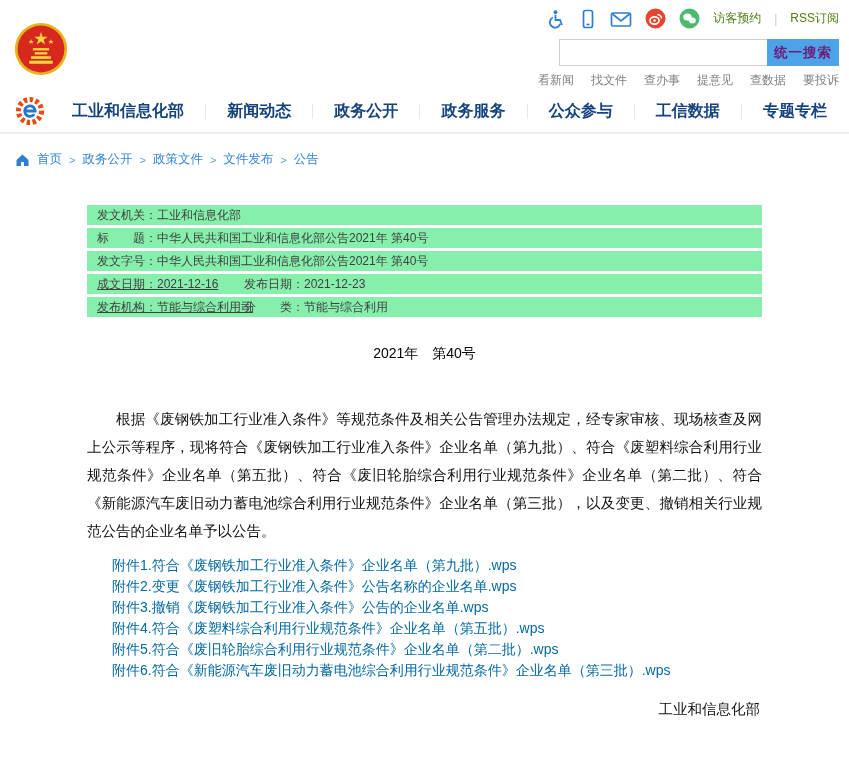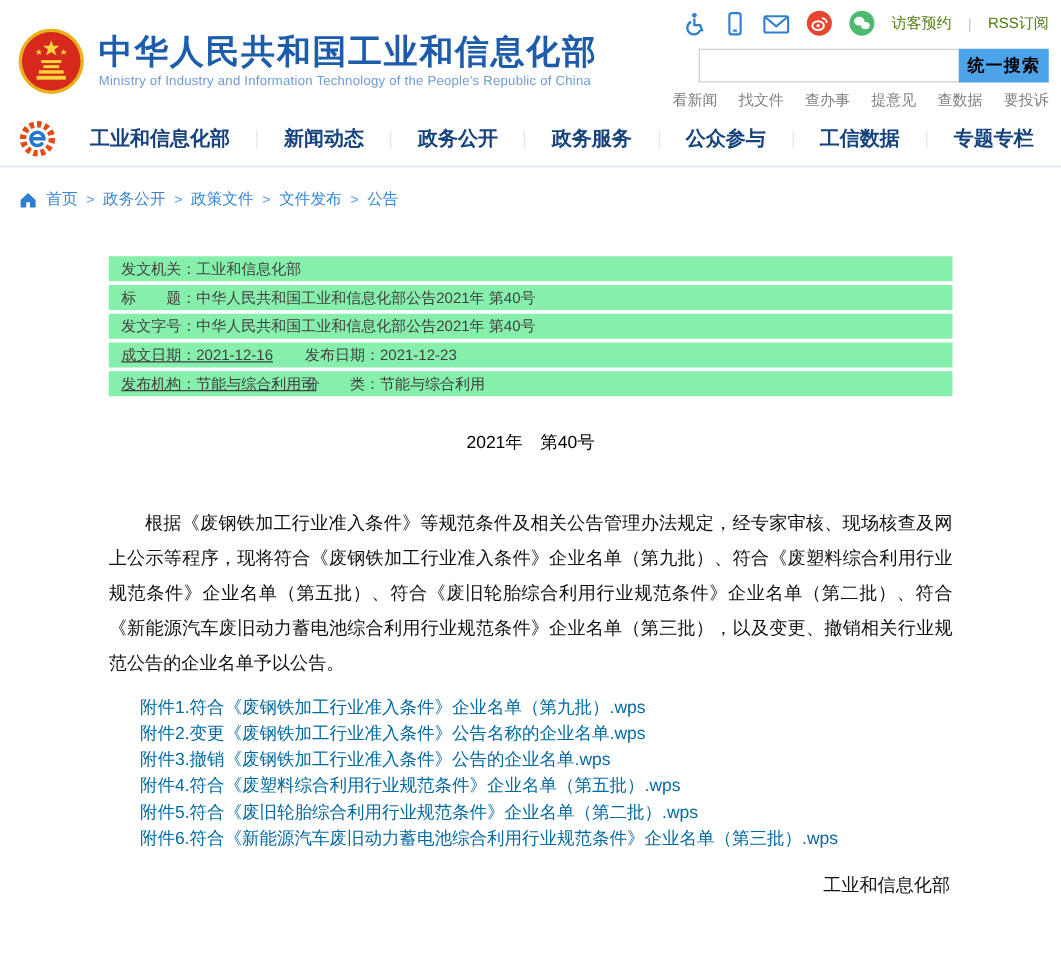--- a/index.html
+++ b/index.html
@@ -13,21 +13,21 @@
   .brand { position:absolute; left:14px; top:22px; display:flex; align-items:center; gap:11px; cursor:pointer; }
   .emblem { width:54px; height:54px; }
   .brand-cn { font-size:27px; font-weight:bold; color:#1d5cab; letter-spacing:1.5px; line-height:1.1; }
   .brand-en { font-size:10.5px; color:#6f9bd2; margin-top:3px; letter-spacing:.2px; }
   .top-right { position:absolute; right:10px; top:8px; display:flex; align-items:center; gap:13px; font-size:12px; color:#333; }
   .icon-btn { display:flex; align-items:center; cursor:pointer; }
   .top-link { cursor:pointer; color:#4d7c0f; }
   .top-divider { color:#c9c9c9; }
   .search-row { position:absolute; right:10px; top:39px; display:flex; align-items:center; }
   .search-input { width:208px; height:27px; border:1px solid #cfcfcf; border-right:none; padding:0 6px; font-size:13px; outline:none; }
-  .search-btn { width:72px; height:27px; background:#4da2e8; color:#000000; border:none; font-size:13.5px; font-weight:bold; cursor:pointer; letter-spacing:1px; }
+  .search-btn { width:72px; height:27px; background:#4da2e8; color:#701a75; border:none; font-size:13.5px; font-weight:bold; cursor:pointer; letter-spacing:1px; }
   .quick-links { position:absolute; right:10px; top:72px; display:flex; gap:17px; font-size:12px; color:#808080; }
   .quick-links span { cursor:pointer; }
   
   .nav { height:44px; border-bottom:2px solid #e8eef5; display:flex; align-items:center; padding:0 22px 0 14px; background:#fff; }
   .nav-logo { width:32px; height:32px; margin-right:26px; cursor:pointer; flex:none; }
   .nav-items { display:flex; flex:1; justify-content:space-between; align-items:center; }
   .nav-item { font-size:16px; font-weight:bold; color:#16437e; cursor:pointer; white-space:nowrap; }
   .nav-sep { width:1px; height:15px; background:#e2e8ef; }
   
   .breadcrumb { display:flex; align-items:center; gap:7px; padding:17px 0 0 15px; font-size:12.5px; color:#3585d5; }
@@ -56,24 +56,20 @@
       <circle cx="30" cy="30" r="29" fill="#e8b21a"></circle>
       <circle cx="30" cy="30" r="26" fill="#d7281e"></circle>
       <polygon fill="#f7d53e" points="30,11 31.8,16.3 37.4,16.3 32.9,19.6 34.6,24.9 30,21.7 25.4,24.9 27.1,19.6 22.6,16.3 28.2,16.3"></polygon>
       <polygon fill="#f7d53e" points="19,19 19.8,21 22,21 20.3,22.3 21,24.4 19,23.1 17,24.4 17.7,22.3 16,21 18.2,21"></polygon>
       <polygon fill="#f7d53e" points="41,19 41.8,21 44,21 42.3,22.3 43,24.4 41,23.1 39,24.4 39.7,22.3 38,21 40.2,21"></polygon>
       <rect x="21" y="29" width="18" height="2.6" fill="#f7d53e"></rect>
       <rect x="23" y="33.5" width="14" height="2.6" fill="#f7d53e"></rect>
       <rect x="19" y="38" width="22" height="3" fill="#f7d53e"></rect>
       <rect x="17" y="43" width="26" height="3.4" fill="#f7d53e"></rect>
     </svg>
-    <div>
-      <div class="brand-cn">中华人民共和国工业和信息化部</div>
-      <div class="brand-en">Ministry of Industry and Information Technology of the People's Republic of China</div>
-    </div>
   </div>
 
   <div class="top-right">
     <span class="icon-btn">
       <svg width="20" height="20" viewBox="0 0 20 20" fill="none" stroke="#2e7fd0" stroke-width="1.8">
         <circle cx="9.5" cy="3.2" r="1.9" fill="#2e7fd0" stroke="none"></circle>
         <path d="M9.5 5.8 V11 H14 L16 16"></path>
         <path d="M6.8 8.5 a5.3 5.3 0 1 0 7.4 6.3"></path>
       </svg>
     </span>

